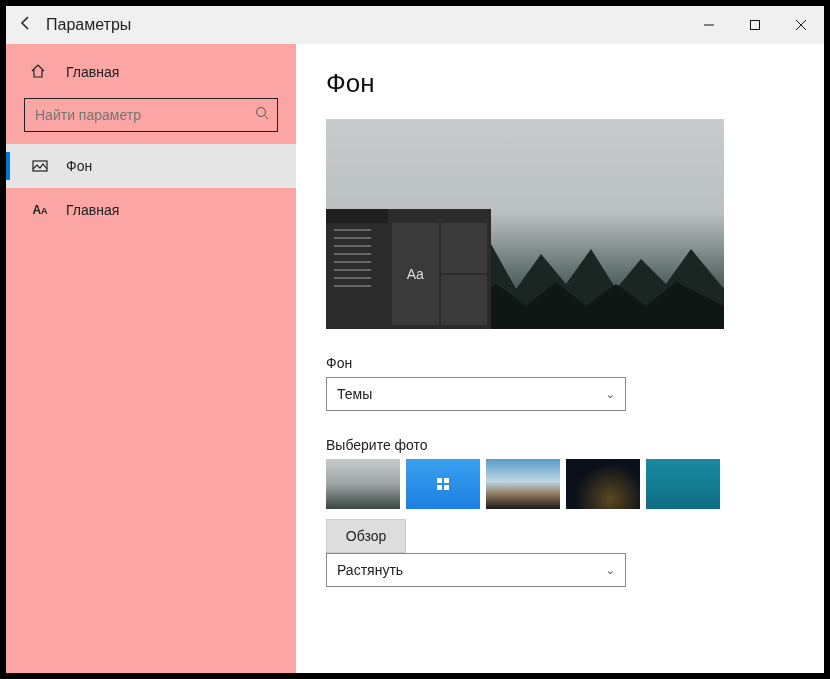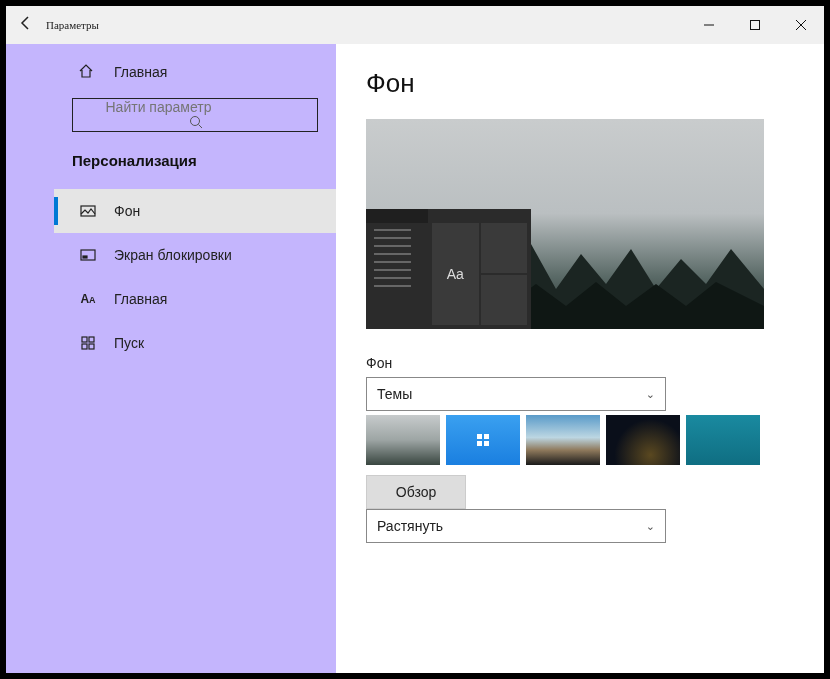--- a/index.html
+++ b/index.html
@@ -3,34 +3,34 @@
 <meta charset="utf-8">
 <style>
   * { box-sizing: border-box; margin: 0; padding: 0; font-family: "Segoe UI", Arial, sans-serif; }
   html, body { width: 830px; height: 679px; overflow: hidden; }
   .frame { width: 830px; height: 679px; background: #000; padding: 6px; }
   .window { width: 100%; height: 100%; background: #fff; display: flex; flex-direction: column; }
 
   
   .titlebar { height: 38px; display: flex; align-items: center; background: #f0f0f0; position: relative; }
   .titlebar .back { width: 40px; text-align: center; font-size: 16px; color: #333; cursor: default; }
-  .titlebar .title { font-size: 11px; color: #222; font-family: Liberation Serif, serif; }
+  .titlebar .title { font-size: 16px; color: #222; }
   .winbtns { position: absolute; right: 0; top: 0; height: 38px; display: flex; }
   .winbtn { width: 46px; display: flex; align-items: center; justify-content: center; font-size: 12px; color: #111; }
   .winbtn svg { width: 10px; height: 10px; }
 
   
   .body { flex: 1; display: flex; overflow: hidden; }
-  .sidebar { width: 330px; background: #c4b5fd; padding-top: 8px; padding-left: 48px; }
+  .sidebar { width: 290px; background: #fca5a5; padding-top: 8px; }
   .content { flex: 1; background: #fff; padding: 24px 20px 0 30px; overflow: hidden; }
 
   
   .home { display: flex; align-items: center; height: 40px; padding-left: 24px; font-size: 14px; color: #222; }
   .home .icon { width: 20px; margin-right: 16px; }
-  .search { margin: 6px 18px 12px 18px; height: 34px; border: 1px solid #222; display: flex; align-items: center; padding: 0 8px 0 10px; flex-direction: column; }
+  .search { margin: 6px 18px 12px 18px; height: 34px; border: 1px solid #222; display: flex; align-items: center; padding: 0 8px 0 10px; }
   .search input { flex: 1; border: none; outline: none; background: transparent; font-size: 14px; color: #666; }
   .search .sicon { color: #555; }
   .category { padding: 8px 0 12px 18px; font-size: 15px; font-weight: 600; color: #111; }
   .navlist { margin-top: 8px; }
   .navitem { display: flex; align-items: center; height: 44px; padding-left: 24px; font-size: 14px; color: #222; position: relative; }
   .navitem.active::before { content: ""; position: absolute; left: 0; top: 8px; bottom: 8px; width: 4px; background: #0078d4; }
   .navitem.active { background: #e5e5e5; }
   .navitem .icon { width: 20px; margin-right: 16px; display: inline-flex; align-items: center; justify-content: center; }
   .navitem .icon svg { width: 16px; height: 16px; stroke: #222; fill: none; stroke-width: 1.2; }
 
@@ -58,21 +58,21 @@
   .t2 { background: linear-gradient(#3aa0f0, #1a7fe0); position: relative; }
   .t2::after { content: ""; position: absolute; left: 50%; top: 50%; width: 12px; height: 12px; transform: translate(-50%,-50%); background:
      linear-gradient(#fff,#fff) 0 0/5px 5px no-repeat,
      linear-gradient(#fff,#fff) 7px 0/5px 5px no-repeat,
      linear-gradient(#fff,#fff) 0 7px/5px 5px no-repeat,
      linear-gradient(#fff,#fff) 7px 7px/5px 5px no-repeat; }
   .t3 { background: linear-gradient(#5a9bc9 0%, #bcd6e2 45%, #8f7a5d 70%, #1a1a1a 100%); }
   .t4 { background: radial-gradient(circle at 60% 80%, #5a4820 0%, #0a0f1a 60%); }
   .t5 { background: linear-gradient(#1a8aa0, #0f6e82); }
 
-  .browse { margin-top: 10px; width: 100px; height: 34px; border: 1px solid #ccc; background: #ddd; font-size: 14px; color: #222; display: flex; align-items: center; justify-content: center; }
+  .browse { margin-top: 10px; width: 80px; height: 34px; border: 1px solid #ccc; background: #ddd; font-size: 14px; color: #222; display: flex; align-items: center; justify-content: center; }
 </style>
 </head>
 <body>
 
 <div class="frame">
 <div class="window">
 
   <div class="titlebar">
     <div class="back">
       <svg width="16" height="16" viewBox="0 0 16 16">
@@ -112,57 +112,36 @@
       </div>
       <div class="search">
         <input placeholder="Найти параметр" style="">
         <span class="sicon">
           <svg width="14" height="14" viewBox="0 0 14 14">
                 <circle cx="6" cy="6" r="4.5" stroke="#555" fill="none"></circle>
                 <line x1="9.5" y1="9.5" x2="13" y2="13" stroke="#555"></line>
               </svg>
         </span>
       </div>
-      <div class="category">Персонализация</div>
 
       <div class="navlist">
         <div class="navitem active">
           <span class="icon">
                 <svg viewBox="0 0 16 16">
                   <rect x="1" y="3" width="14" height="10"></rect>
                   <path d="M1 11 L5 7 L8 10 L11 6 L15 11"></path>
                 </svg>
               </span>
           <span>Фон</span>
         </div>
         <div class="navitem">
           <span class="icon">
-                <svg viewBox="0 0 16 16">
-                  <rect x="1" y="3" width="14" height="10"></rect>
-                  <rect x="3" y="9" width="4" height="2" fill="#222"></rect>
-                </svg>
-              </span>
-          <span>Экран блокировки</span>
-        </div>
-        <div class="navitem">
-          <span class="icon">
                 <span style="font-size:12px;font-weight:600;color:#222">A<span style="font-size:9px">A</span></span>
               </span>
           <span>Главная</span>
-        </div>
-        <div class="navitem">
-          <span class="icon">
-                <svg viewBox="0 0 16 16">
-                  <rect x="2" y="2" width="5" height="5"></rect>
-                  <rect x="9" y="2" width="5" height="5"></rect>
-                  <rect x="2" y="9" width="5" height="5"></rect>
-                  <rect x="9" y="9" width="5" height="5"></rect>
-                </svg>
-              </span>
-          <span>Пуск</span>
         </div>
       </div>
     </div>
 
     <div class="content">
       <h1>Фон</h1>
 
       <div class="preview">
         <div class="bg"></div>
         <svg class="trees" viewBox="0 0 398 95" preserveAspectRatio="none">
@@ -190,20 +169,21 @@
           </div>
         </div>
       </div>
 
       <div class="label">Фон</div>
       <div class="dropdown">
         <span>Темы</span>
         <span class="chev">⌄</span>
       </div>
 
+      <div class="label">Выберите фото</div>
       <div class="thumbs">
         <div class="thumb t1"></div>
         <div class="thumb t2"></div>
         <div class="thumb t3"></div>
         <div class="thumb t4"></div>
         <div class="thumb t5"></div>
       </div>
       <div class="browse">
         <span>Обзор</span>
       </div>

